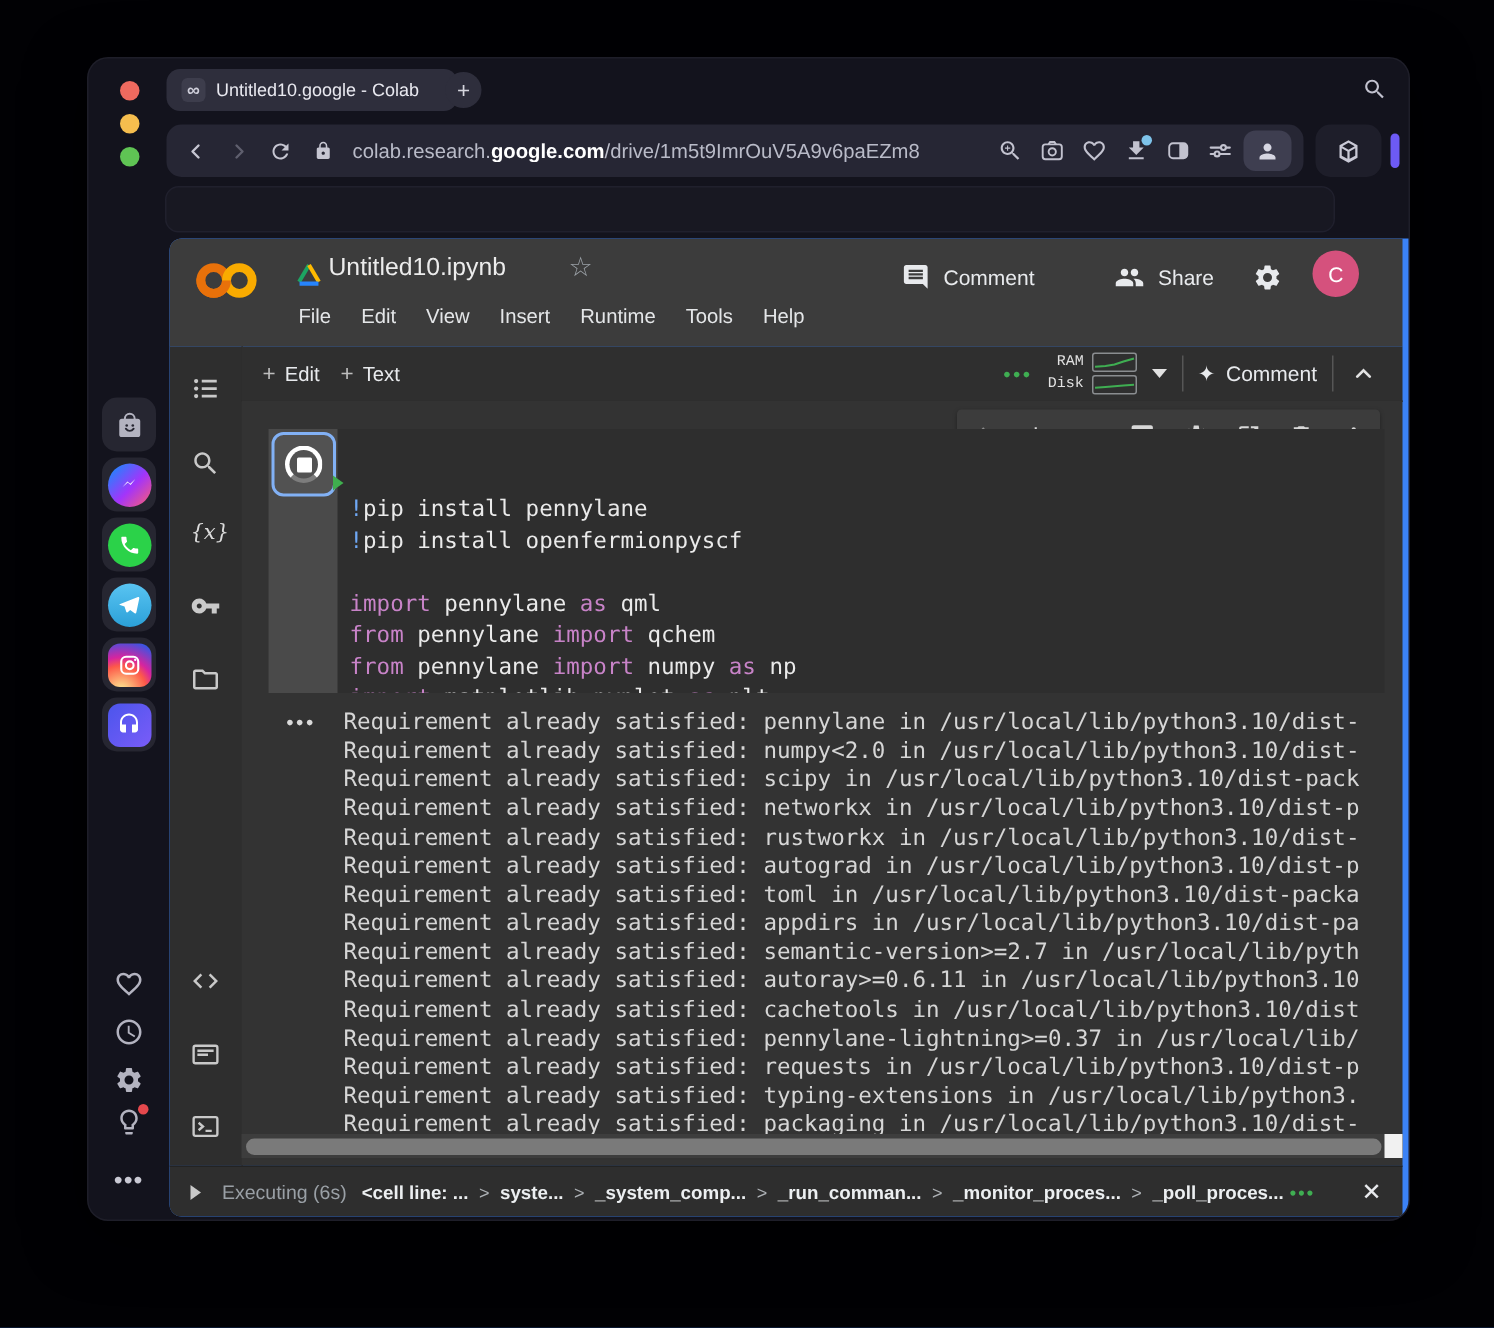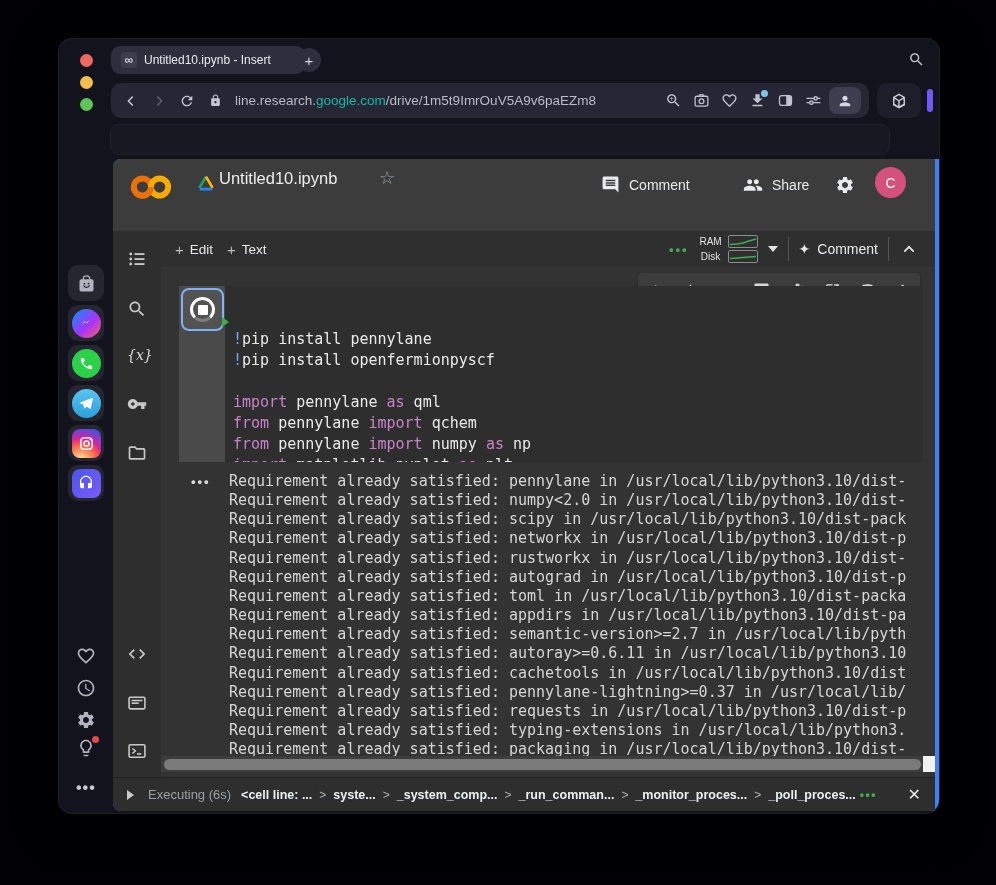--- a/index.html
+++ b/index.html
@@ -17,21 +17,21 @@
        font-size:12px;display:flex;align-items:center;justify-content:center;flex:none;background:#3d3d4c;}
   .newtab{position:absolute;left:238px;top:9px;width:24px;height:24px;border-radius:50%;background:#2e2e3c;
           color:#d6d6de;font-size:15px;display:flex;align-items:center;justify-content:center;}
   .topsearch{position:absolute;right:14px;top:12px;color:#c2c2cf;}
   
   .urlbar{position:absolute;left:52px;top:44px;width:758px;height:35px;border-radius:10px;background:#262634;
           display:flex;align-items:center;padding:0 8px;box-sizing:border-box;gap:4px;}
   .nav{color:#c6c6d2;display:flex;align-items:center;justify-content:center;width:24px;height:24px;flex:none;}
   .nav.dim{color:#5f5f6e;}
   .urltext{flex:1;font-size:13.5px;color:#b9bbc8;white-space:nowrap;overflow:hidden;margin-left:4px;}
-  .urltext b{color:#14b8a6;font-weight:normal;}
+  .urltext b{color:#ffffff;font-weight:bold;}
   .uic{color:#c2c2cf;width:24px;height:24px;display:flex;align-items:center;justify-content:center;flex:none;position:relative;}
   .dot-badge{position:absolute;top:1px;right:1px;width:7px;height:7px;border-radius:50%;background:#7ec3ea;}
   .personpill{width:32px;height:27px;border-radius:8px;background:#3e3e50;display:flex;align-items:center;justify-content:center;color:#d6d6e2;flex:none;}
   .extpill{position:absolute;left:818px;top:44px;width:44px;height:35px;border-radius:10px;background:#1e1e2a;
            display:flex;align-items:center;justify-content:center;color:#c9c9d6;}
   .accentbar{position:absolute;left:868px;top:50px;width:6px;height:23px;border-radius:3px;background:#6d5af5;}
   .bookmarksrow{position:absolute;left:51px;top:85px;width:778px;height:29px;border-radius:9px;background:#181822;border:1px solid #20202d;}
   
   .sidebar{position:absolute;left:0;top:120px;width:54px;bottom:2px;}
   .tile{position:absolute;left:9px;width:36px;height:36px;border-radius:10px;background:#262631;
@@ -55,21 +55,21 @@
   .rail{position:absolute;left:0;top:0;width:48px;height:546px;background:#2e2e2e;border-right:1px solid #2a2a2a;}
   .rlic{position:absolute;left:14px;color:#c9c9c9;}
   .vars{font-family:"DejaVu Serif",serif;font-style:italic;font-size:14px;color:#dcdcdc;}
   .ctool{position:absolute;left:48px;top:0;width:774px;height:36px;background:#2f2f2f;border-bottom:1px solid #272727;display:flex;align-items:center;}
   .addbtn{display:flex;align-items:center;gap:6px;color:#e8eaed;font-size:13.5px;margin-left:14px;}
   .addbtn .plus{color:#bdbdbd;font-size:15px;}
   .tright{margin-left:auto;display:flex;align-items:center;gap:10px;padding-right:16px;}
   .greendots{color:#3fae52;font-size:13px;letter-spacing:2px;font-weight:bold;}
   .res{display:flex;flex-direction:column;gap:2px;}
   .resrow{display:flex;align-items:center;gap:5px;}
-  .resrow span{color:#e2e2e2;font-size:10px;width:24px;text-align:center;}
+  .resrow span{color:#e2e2e2;font-size:10px;width:24px;text-align:right;font-family:Liberation Mono, monospace;}
   .spark{width:28px;height:11px;border:1px solid #8a8d90;border-radius:2px;}
   .drop{width:0;height:0;border-left:5px solid transparent;border-right:5px solid transparent;border-top:6px solid #e2e2e2;}
   .vsep{width:1px;height:24px;background:#565656;}
   .gem{display:flex;align-items:center;gap:7px;color:#e8eaed;font-size:14px;}
   .notebook{position:absolute;left:48px;top:36px;width:774px;height:510px;background:#333;}
   
   .celltb{position:absolute;left:477px;top:6px;width:282px;height:35px;background:#3c3c3c;border-radius:3px;
           display:flex;align-items:center;justify-content:space-around;box-shadow:0 1px 3px rgba(0,0,0,.35);}
   .cti{color:#d7d7d7;display:flex;}
   .cti.dim{color:#8b8b8b;}
@@ -107,21 +107,21 @@
 
 <div class="stage">
   <div class="window">
 
     <div class="tl r"></div>
     <div class="tl y"></div>
     <div class="tl g"></div>
 
     <div class="tab">
       <span class="fav">∞</span>
-      <span>Untitled10.ipynb - Insert</span>
+      <span>Untitled10.google - Colab</span>
     </div>
     <div class="newtab">+</div>
     <div class="topsearch">
       <svg width="17" height="17" viewBox="0 0 24 24" fill="currentColor">
           <path d="M15.5 14h-.79l-.28-.27C15.41 12.59 16 11.11 16 9.5 16 5.91 13.09 3 9.5 3S3 5.91 3 9.5 5.91 16 9.5 16c1.61 0 3.09-.59 4.23-1.57l.27.28v.79l5 4.99L20.49 19l-4.99-5zm-6 0C7.01 14 5 11.99 5 9.5S7.01 5 9.5 5 14 7.01 14 9.5 11.99 14 9.5 14z"></path>
         </svg>
     </div>
 
     <div class="urlbar">
       <span class="nav">
@@ -137,21 +137,21 @@
       <span class="nav">
           <svg width="16" height="16" viewBox="0 0 24 24" fill="currentColor">
             <path d="M17.65 6.35C16.2 4.9 14.21 4 12 4c-4.42 0-7.99 3.58-7.99 8s3.57 8 7.99 8c3.73 0 6.84-2.55 7.73-6h-2.08c-.82 2.33-3.04 4-5.65 4-3.31 0-6-2.69-6-6s2.69-6 6-6c1.66 0 3.14.69 4.22 1.78L13 11h7V4l-2.35 2.35z"></path>
           </svg>
         </span>
       <span class="nav">
           <svg width="13" height="13" viewBox="0 0 24 24" fill="currentColor">
             <path d="M18 8h-1V6c0-2.76-2.24-5-5-5S7 3.24 7 6v2H6c-1.1 0-2 .9-2 2v10c0 1.1.9 2 2 2h12c1.1 0 2-.9 2-2V10c0-1.1-.9-2-2-2zm-6 9c-1.1 0-2-.9-2-2s.9-2 2-2 2 .9 2 2-.9 2-2 2zm3.1-9H8.9V6c0-1.71 1.39-3.1 3.1-3.1 1.71 0 3.1 1.39 3.1 3.1v2z"></path>
           </svg>
         </span>
-      <span class="urltext"><span>line.research.</span><b>google.com</b><span>/drive/1m5t9ImrOuV5A9v6paEZm8</span></span>
+      <span class="urltext"><span>colab.research.</span><b>google.com</b><span>/drive/1m5t9ImrOuV5A9v6paEZm8</span></span>
       <span class="uic">
           <svg width="17" height="17" viewBox="0 0 24 24" fill="currentColor">
             <path d="M15.5 14h-.79l-.28-.27C15.41 12.59 16 11.11 16 9.5 16 5.91 13.09 3 9.5 3S3 5.91 3 9.5 5.91 16 9.5 16c1.61 0 3.09-.59 4.23-1.57l.27.28v.79l5 4.99L20.49 19l-4.99-5zm-6 0C7.01 14 5 11.99 5 9.5S7.01 5 9.5 5 14 7.01 14 9.5 11.99 14 9.5 14zm2.5-4h-2v2H9v-2H7V9h2V7h1v2h2v1z"></path>
           </svg>
         </span>
       <span class="uic">
           <svg width="17" height="17" viewBox="0 0 24 24" fill="none" stroke="currentColor" stroke-width="1.8">
             <rect x="3" y="6" width="18" height="14" rx="2.5"></rect>
             <circle cx="12" cy="13" r="3.4"></circle>
             <path d="M8.5 6 10 3.8h4L15.5 6"></path>
@@ -274,20 +274,29 @@
           <circle cx="29" cy="14" r="8" fill="none" stroke="#F9AB00" stroke-width="5.5"></circle>
           <circle cx="13" cy="14" r="8" fill="none" stroke="#E8710A" stroke-width="5.5" stroke-dasharray="26 60"></circle>
         </svg>
         <svg style="position:absolute;left:84px;top:16px" width="18" height="16" viewBox="0 0 24 21">
           <path d="M12 2 3.2 17" stroke="#1da462" stroke-width="3.6"></path>
           <path d="M12 2 20.8 17" stroke="#ffba00" stroke-width="3.6"></path>
           <path d="M3.6 18.6 20.4 18.6" stroke="#2684fc" stroke-width="3.8"></path>
         </svg>
         <span class="ctitle">Untitled10.ipynb</span>
         <span class="star">☆</span>
+        <div class="menubar">
+            <span class="menu-item">File</span>
+            <span class="menu-item">Edit</span>
+            <span class="menu-item">View</span>
+            <span class="menu-item">Insert</span>
+            <span class="menu-item">Runtime</span>
+            <span class="menu-item">Tools</span>
+            <span class="menu-item">Help</span>
+          </div>
         <div class="hbtn" style="left:488px">
           <svg width="19" height="19" viewBox="0 0 24 24" fill="#e8eaed">
               <path d="M21.99 4c0-1.1-.89-2-1.99-2H4c-1.1 0-2 .9-2 2v12c0 1.1.9 2 2 2h14l4 4-.01-18zM18 14H6v-2h12v2zm0-3H6V9h12v2zm0-3H6V6h12v2z"></path>
             </svg>
           <span>Comment</span>
         </div>
         <div class="hbtn" style="left:630px">
           <svg width="20" height="20" viewBox="0 0 24 24" fill="#e8eaed">
               <path d="M16 11c1.66 0 2.99-1.34 2.99-3S17.66 5 16 5c-1.66 0-3 1.34-3 3s1.34 3 3 3zm-8 0c1.66 0 2.99-1.34 2.99-3S9.66 5 8 5C6.34 5 5 6.34 5 8s1.34 3 3 3zm0 2c-2.33 0-7 1.17-7 3.5V19h14v-2.5c0-2.33-4.67-3.5-7-3.5zm8 0c-.29 0-.62.02-.97.05 1.16.84 1.97 1.97 1.97 3.45V19h6v-2.5c0-2.33-4.67-3.5-7-3.5z"></path>
             </svg>

